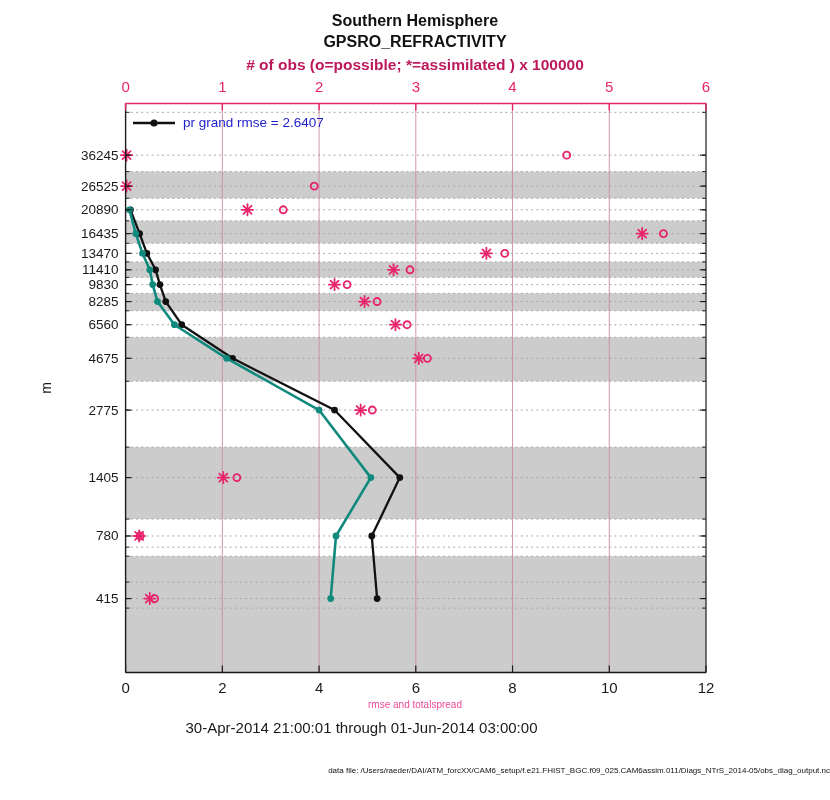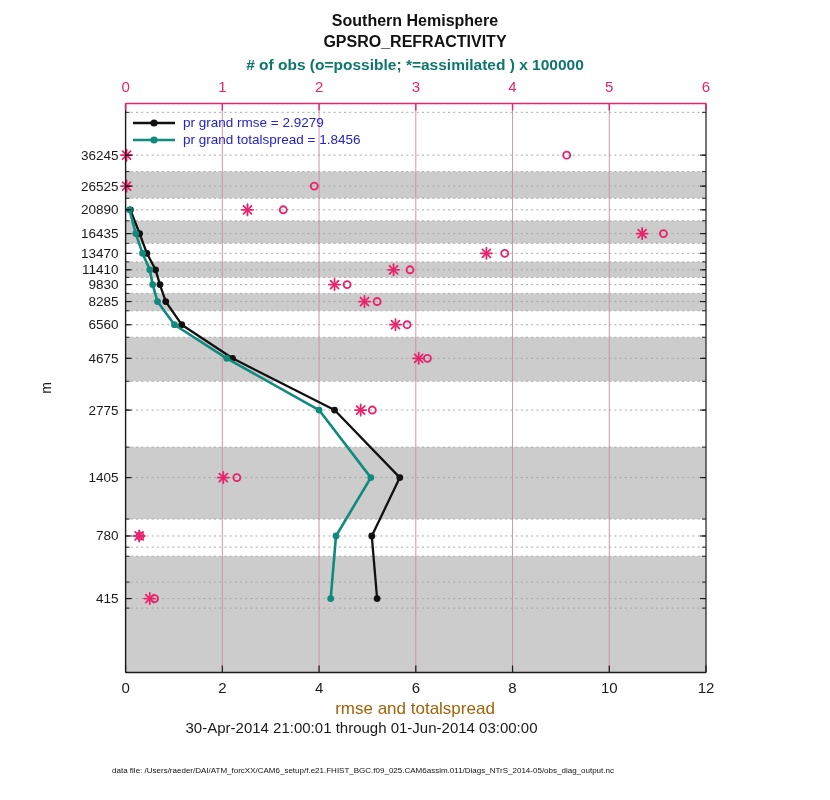--- a/index.html
+++ b/index.html
@@ -2,24 +2,24 @@
 <html><head>
 <meta charset="utf-8">
 <style>
   html,body{margin:0;padding:0;background:#ffffff;}
   body{font-family:"Liberation Sans","DejaVu Sans",sans-serif;}
   .fig{position:relative;width:830px;height:800px;background:#fff;overflow:hidden;}
   .t{position:absolute;white-space:nowrap;}
   .title1,.title2{left:0;width:830px;text-align:center;font-weight:bold;font-size:16px;color:#111;}
   .title1{top:12px;}
   .title2{top:33px;}
-  .obslabel{left:0;width:830px;text-align:center;font-size:15.5px;font-weight:600;color:#0f766e;top:56px;}
-  .xlabel{left:0;width:830px;text-align:center;font-size:17px;color:#a16207;top:699px;}
+  .obslabel{left:0;width:830px;text-align:center;font-size:15.5px;font-weight:600;color:#be185d;top:56px;}
+  .xlabel{left:0;width:830px;text-align:center;font-size:10px;color:#ec4899;top:699px;}
   .daterange{left:0;width:723px;text-align:center;font-size:15px;color:#1a1a1a;top:719px;}
-  .datafile{left:0;width:726px;text-align:center;font-size:8px;color:#111;top:766px;}
+  .datafile{left:0;width:830px;text-align:right;font-size:8px;color:#111;top:766px;}
   .ylabel{left:40px;top:380px;font-size:14px;color:#1a1a1a;transform:rotate(-90deg);transform-origin:center;}
   .legend{position:absolute;left:131px;top:114px;}
   .lrow{display:flex;align-items:center;height:17px;}
   .lrow svg{display:block;}
   .ltext{margin-left:6px;font-size:13.5px;color:#2222cc;}
   svg text{font-family:"Liberation Sans","DejaVu Sans",sans-serif;}
 </style>
 </head>
 <body>
 
@@ -333,28 +333,21 @@
       <text x="118.6" y="190.61903904162563" text-anchor="end" font-size="13.5px" fill="#1a1a1a">26525</text>
       <text x="118.6" y="159.64494131187882" text-anchor="end" font-size="13.5px" fill="#1a1a1a">36245</text>
     </svg>
 
   <div class="legend">
     <div class="lrow">
       <svg width="46" height="12">
         <line x1="2" y1="6" x2="44" y2="6" stroke="#111111" stroke-width="2.4"></line>
         <circle cx="23" cy="6" r="3.6" fill="#111111"></circle>
       </svg>
-      <span class="ltext">pr grand rmse = 2.9279</span>
-    </div>
-    <div class="lrow">
-      <svg width="46" height="12">
-        <line x1="2" y1="6" x2="44" y2="6" stroke="#0f8a7d" stroke-width="2.6"></line>
-        <circle cx="23" cy="6" r="3.6" fill="#0f8a7d"></circle>
-      </svg>
-      <span class="ltext">pr grand totalspread = 1.8456</span>
+      <span class="ltext">pr grand rmse = 2.6407</span>
     </div>
   </div>
 
   <div class="t ylabel">m</div>
   <div class="t xlabel">rmse and totalspread</div>
   <div class="t daterange">30-Apr-2014 21:00:01 through 01-Jun-2014 03:00:00</div>
   <div class="t datafile">data file: /Users/raeder/DAI/ATM_forcXX/CAM6_setup/f.e21.FHIST_BGC.f09_025.CAM6assim.011/Diags_NTrS_2014-05/obs_diag_output.nc</div>
 </div>
 
 </body></html>

